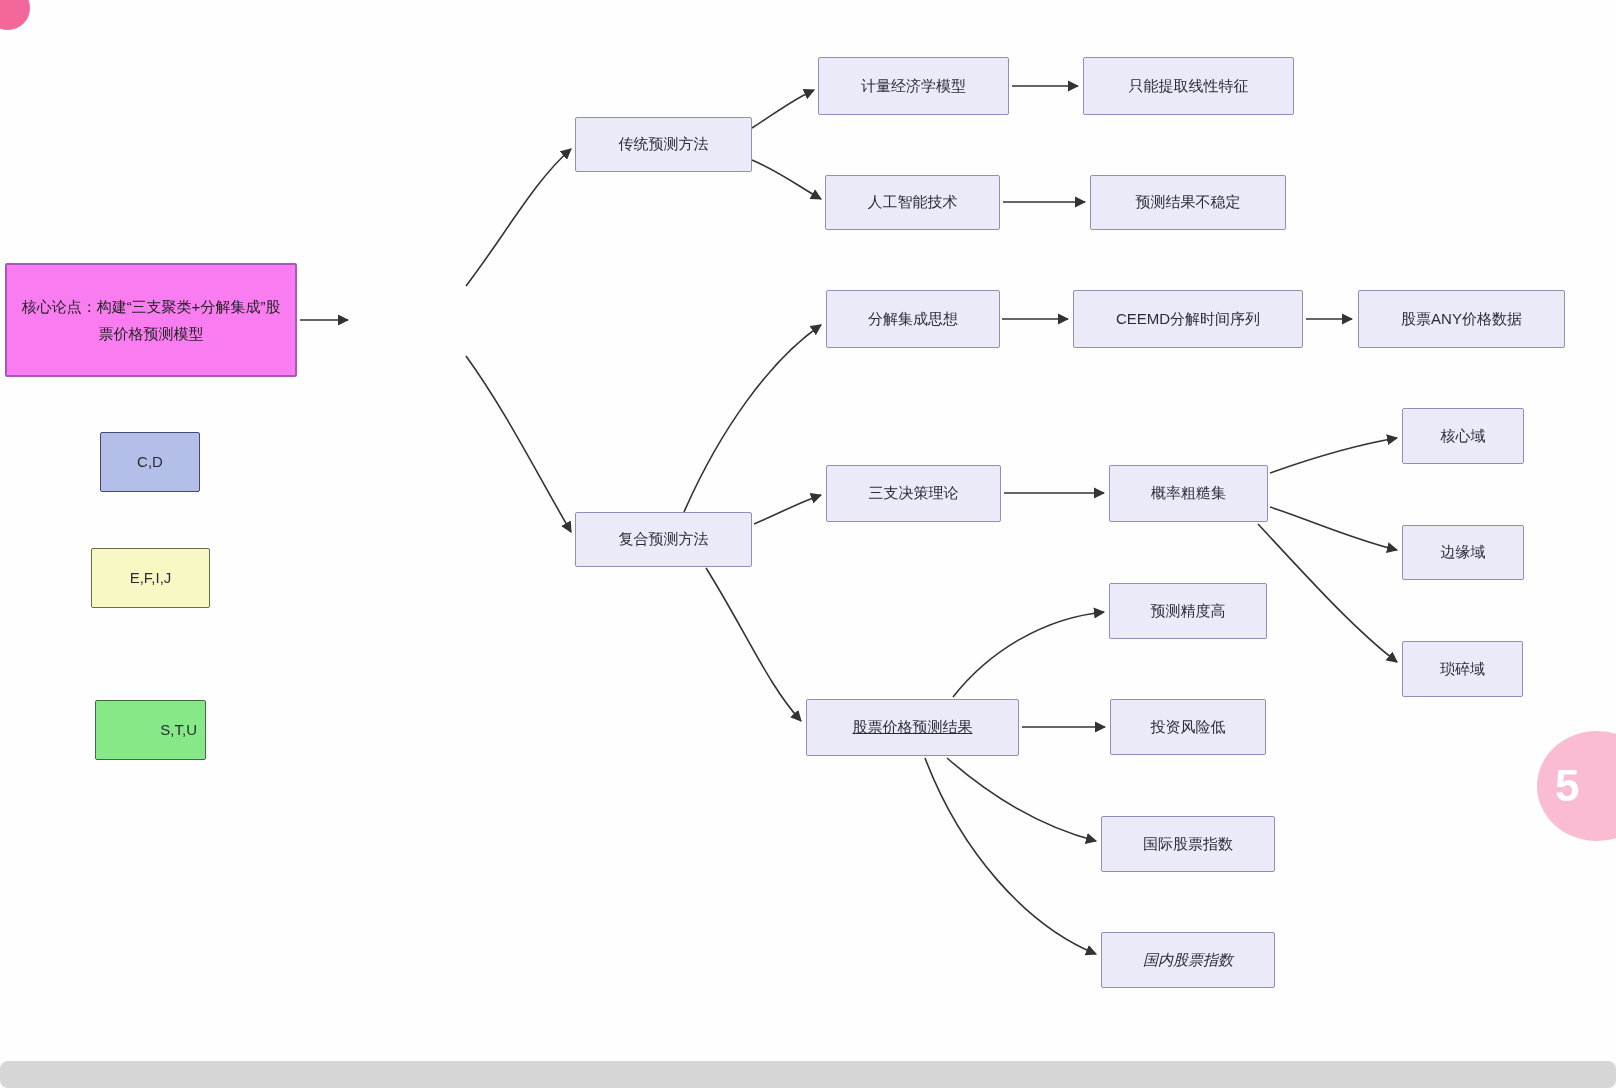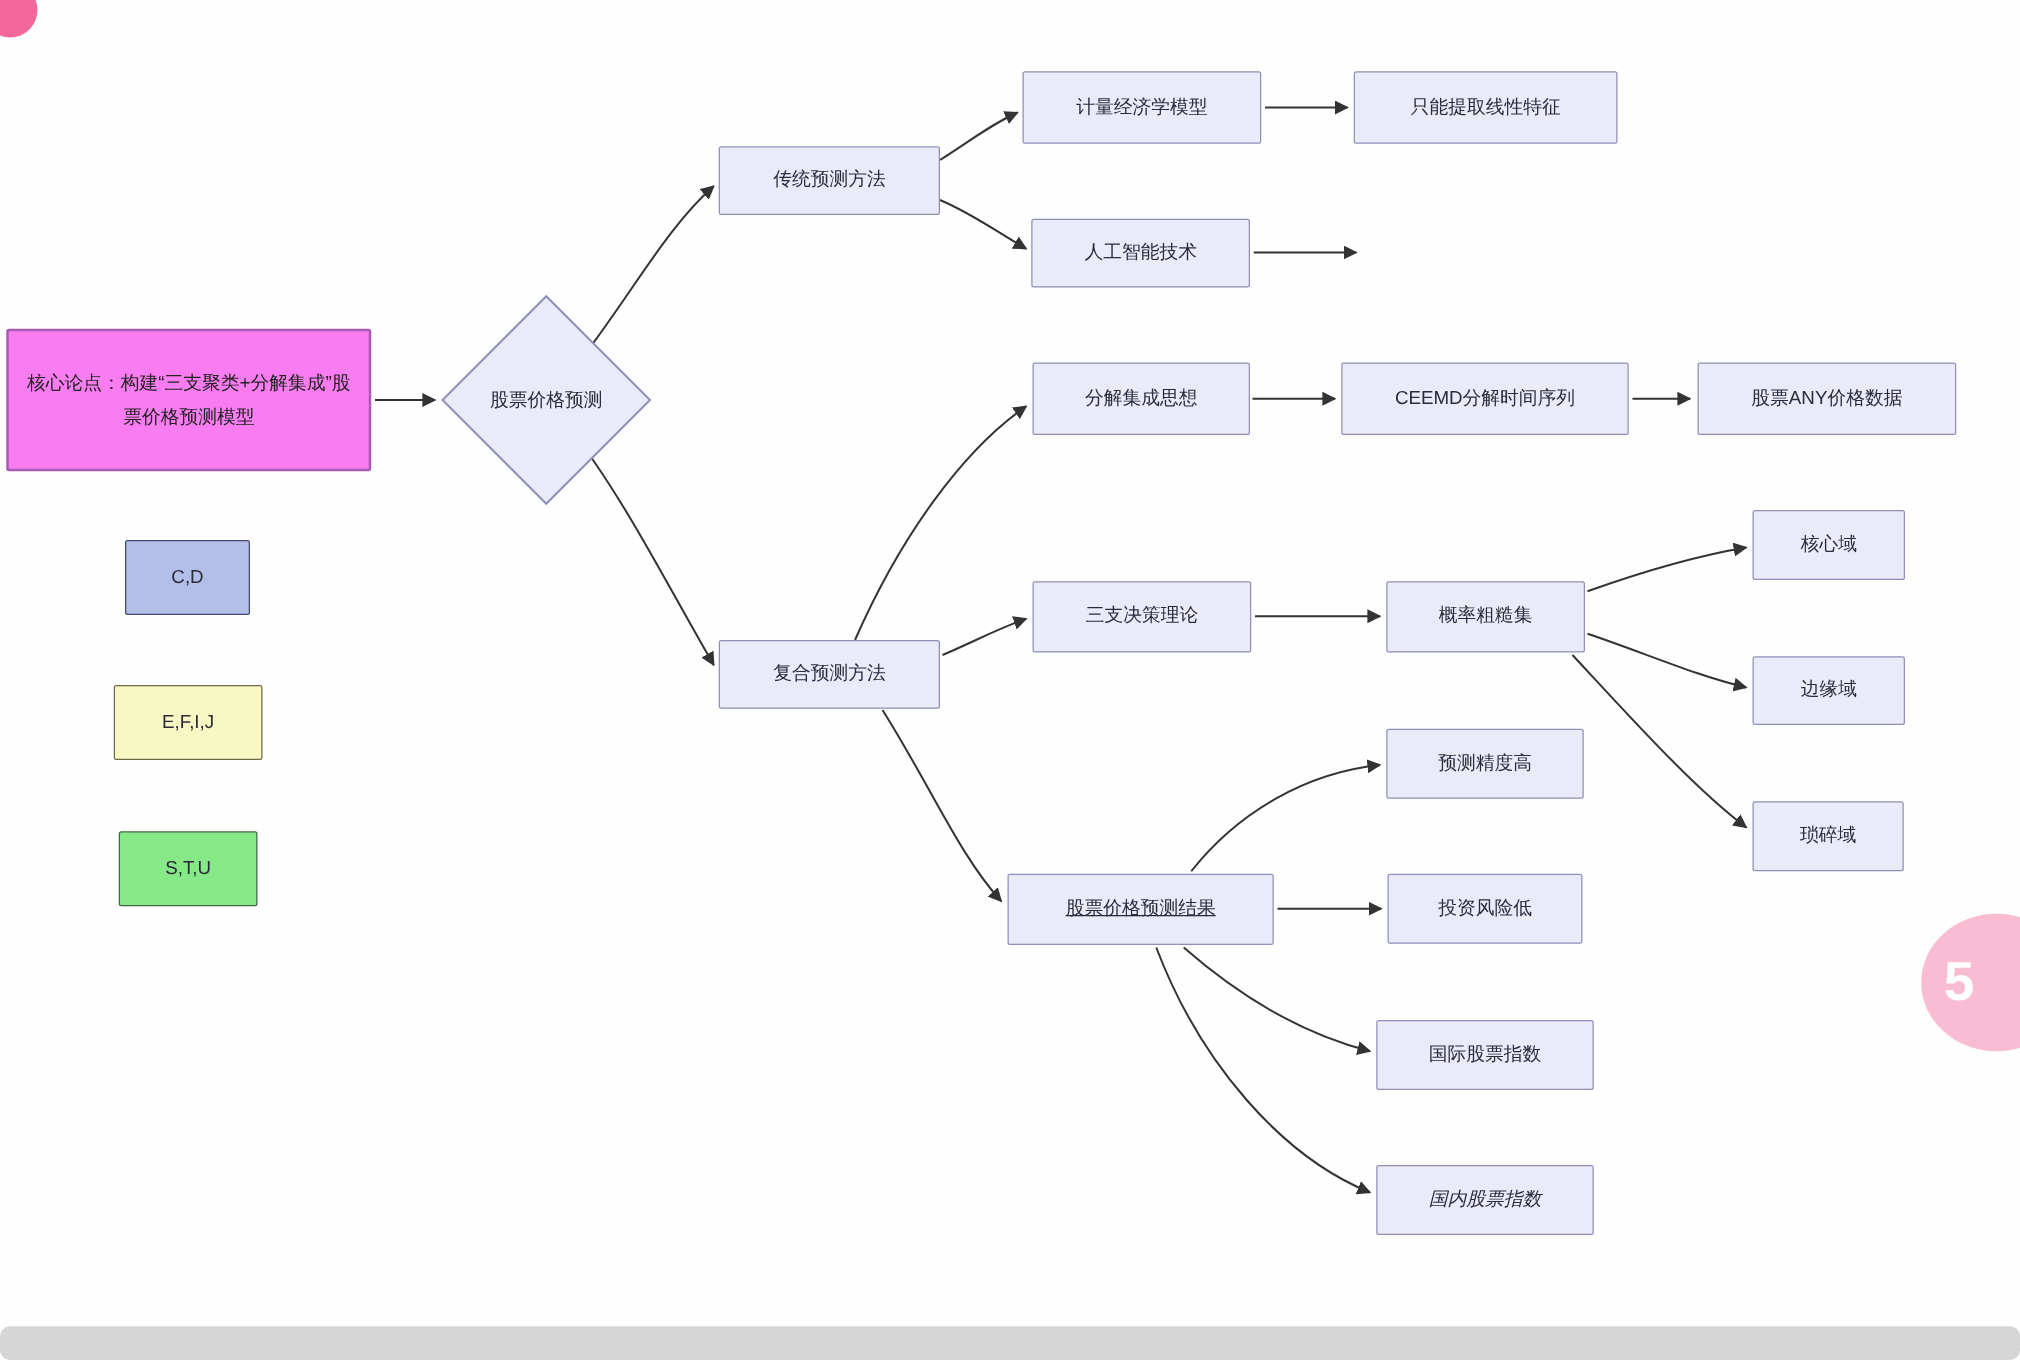--- a/index.html
+++ b/index.html
@@ -61,38 +61,35 @@
       <path marker-end="url(#arrow)" d="M1022,727 L1105,727"></path>
       <path marker-end="url(#arrow)" d="M947,758 C995,800 1045,828 1096,841"></path>
       <path marker-end="url(#arrow)" d="M925,758 C960,850 1025,925 1096,954"></path>
     </g>
   </svg>
 
   <div class="node core" style="left:5px;top:263px;width:292px;height:114px;">
     <span>核心论点：构建“三支聚类+分解集成”股票价格预测模型</span>
   </div>
 
-  <div class="diamond-wrap">
-    <svg width="170" height="170">
-      <polygon points="85,2 168,85 85,168 2,85" fill="#eaeaf8" stroke="#8f8fb8" stroke-width="1.6"></polygon>
-    </svg>
-    <div class="diamond-label">股票价格预测</div>
-  </div>
 
   <div class="node" style="left:575px;top:117px;width:177px;height:55px;">
     <span>传统预测方法</span>
   </div>
   <div class="node" style="left:818px;top:57px;width:191px;height:58px;">
     <span>计量经济学模型</span>
   </div>
   <div class="node" style="left:1083px;top:57px;width:211px;height:58px;">
     <span>只能提取线性特征</span>
   </div>
   <div class="node" style="left:825px;top:175px;width:175px;height:55px;">
     <span>人工智能技术</span>
+  </div>
+  <div class="node" style="left:1090px;top:175px;width:196px;height:55px;">
+    <span>预测结果不稳定</span>
   </div>
 
   <div class="node" style="left:575px;top:512px;width:177px;height:55px;">
     <span>复合预测方法</span>
   </div>
   <div class="node" style="left:826px;top:290px;width:174px;height:58px;">
     <span>分解集成思想</span>
   </div>
   <div class="node" style="left:1073px;top:290px;width:230px;height:58px;">
     <span>CEEMD分解时间序列</span>
@@ -131,21 +128,21 @@
   <div class="node" style="left:1101px;top:932px;width:174px;height:56px;font-style:italic;">
     <span>国内股票指数</span>
   </div>
 
   <div class="node legend-blue" style="left:100px;top:432px;width:100px;height:60px;">
     <span>C,D</span>
   </div>
   <div class="node legend-yellow" style="left:91px;top:548px;width:119px;height:60px;">
     <span>E,F,I,J</span>
   </div>
-  <div class="node legend-green" style="left:95px;top:665px;width:111px;height:60px;">
+  <div class="node legend-green" style="left:95px;top:700px;width:111px;height:60px;justify-content:flex-end;">
     <span>S,T,U</span>
   </div>
 
   <div class="badge-topleft"></div>
   <div class="badge-right">
     <span>5</span>
   </div>
   <div class="scrollbar-bottom"></div>
 
 </div>

